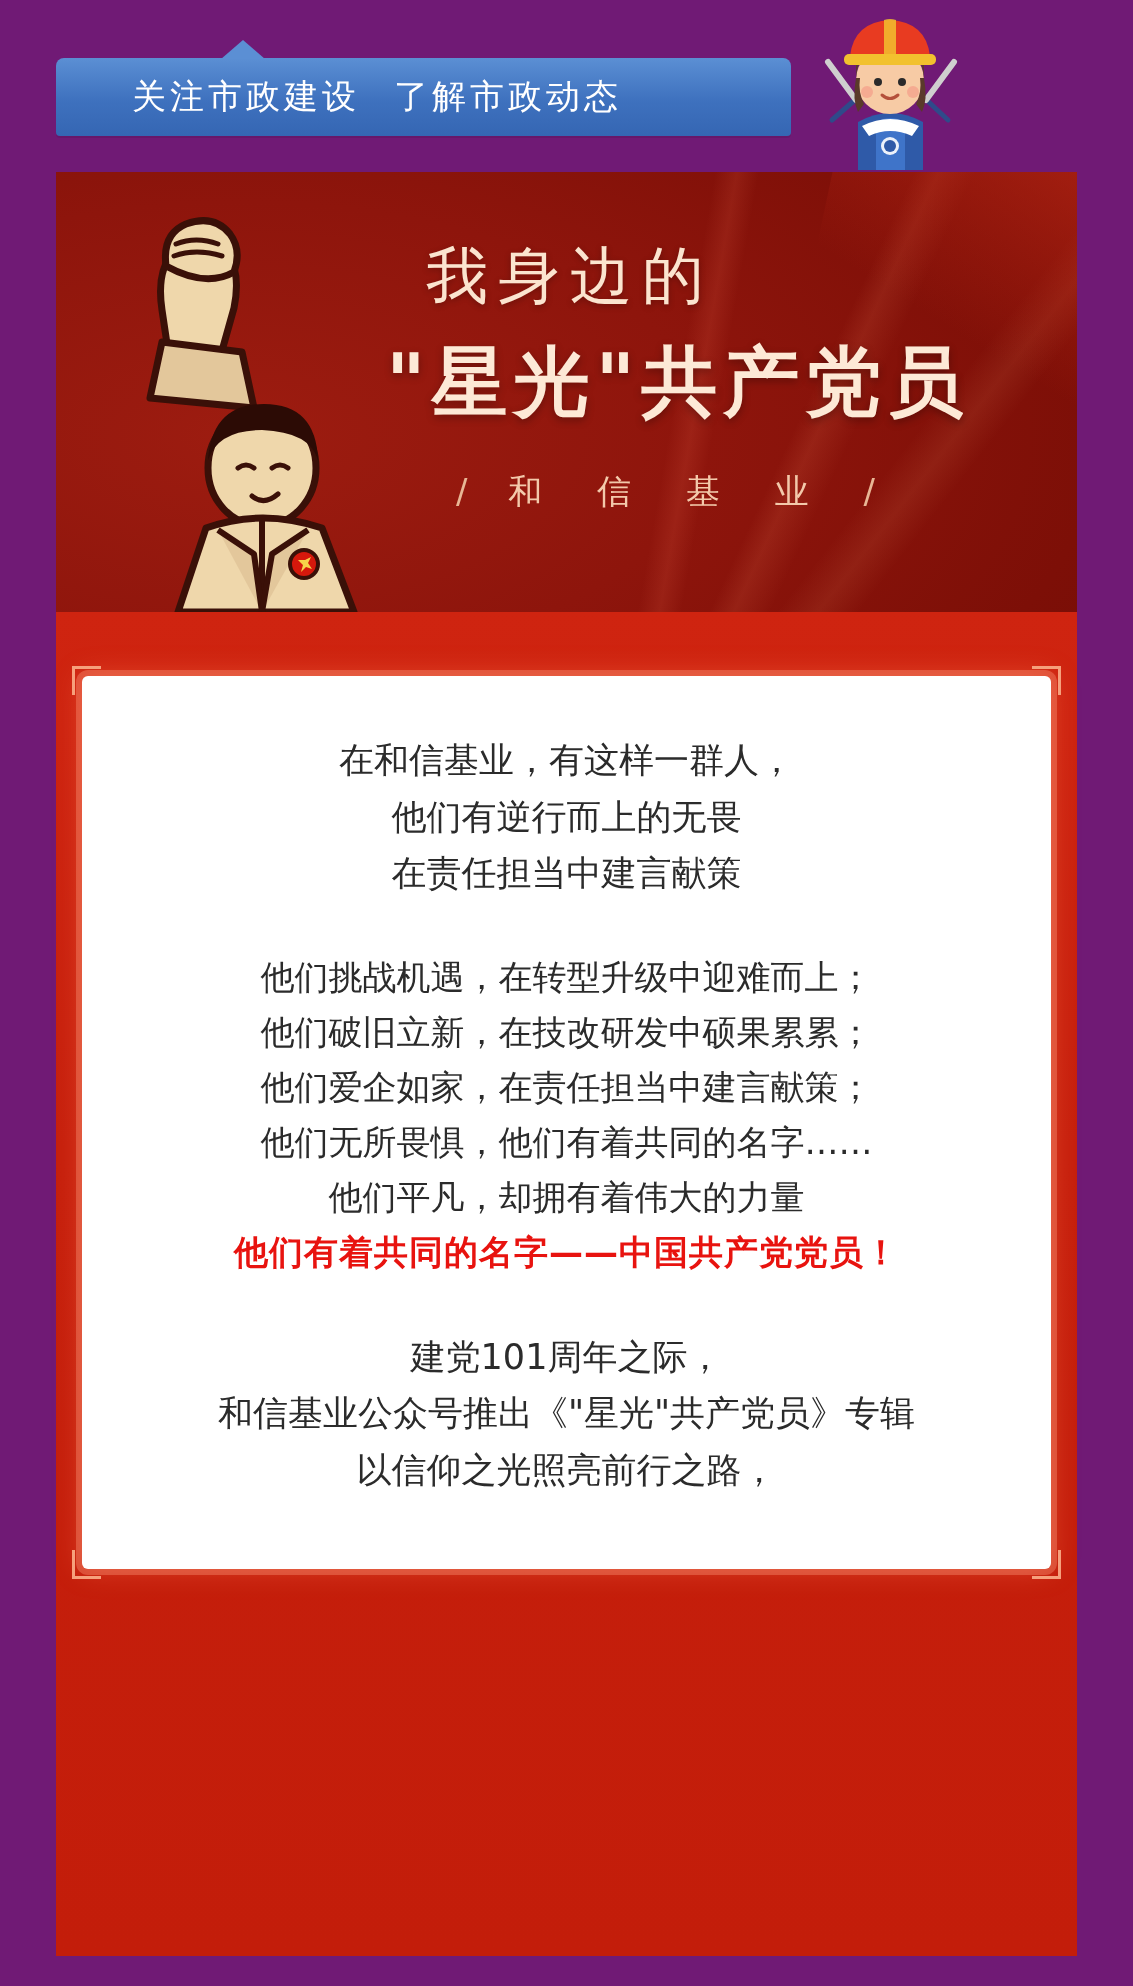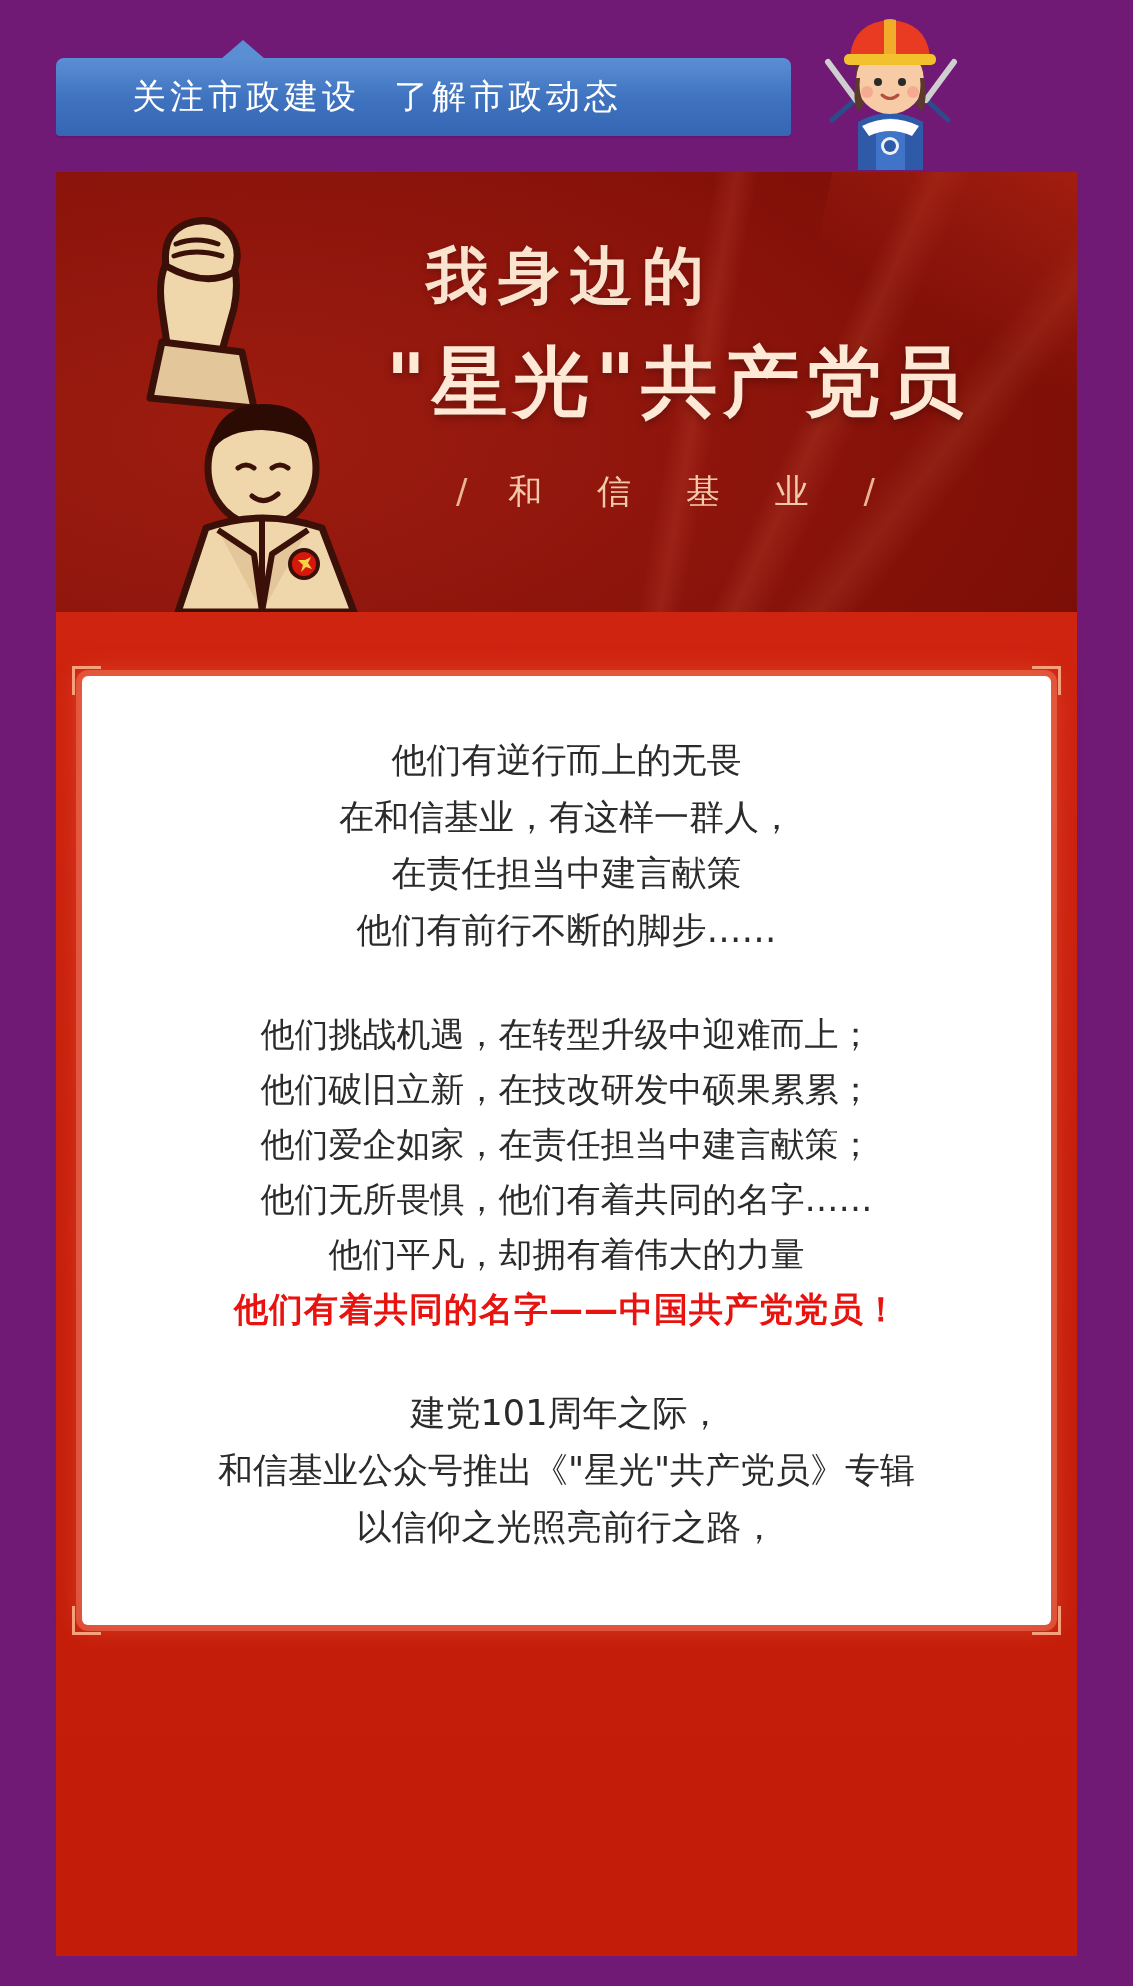--- a/index.html
+++ b/index.html
@@ -109,21 +109,21 @@
   .hero-titles {
     position: absolute;
     left: 330px;
     top: 62px;
     right: 20px;
   }
   .hero-title-1 {
     color: #fbe4cf;
     font-size: 62px;
     letter-spacing: 10px;
-    font-weight: bold;
+    font-weight: normal;
     text-align: left;
     padding-left: 40px;
     font-family: "DejaVu Sans", "Liberation Sans", sans-serif;
     text-shadow: 0 2px 6px rgba(0,0,0,0.25);
   }
   .hero-title-2 {
     margin-top: 14px;
     color: #fde9d6;
     font-size: 76px;
     letter-spacing: 6px;
@@ -294,24 +294,23 @@
   </div>
 
   <div class="red-body">
     <div class="card">
       <span class="card-corner cc-tl"></span>
       <span class="card-corner cc-tr"></span>
       <span class="card-corner cc-bl"></span>
       <span class="card-corner cc-br"></span>
 
       <div class="para block1">
+        <div class="line">在和信基业，有这样一群人，</div>
         <div class="line">他们有逆行而上的无畏</div>
-        <div class="line">在和信基业，有这样一群人，</div>
         <div class="line">在责任担当中建言献策</div>
-        <div class="line">他们有前行不断的脚步……</div>
       </div>
 
       <div class="block-gap"></div>
 
       <div class="para block2">
         <div class="line">他们挑战机遇，在转型升级中迎难而上；</div>
         <div class="line">他们破旧立新，在技改研发中硕果累累；</div>
         <div class="line">他们爱企如家，在责任担当中建言献策；</div>
         <div class="line">他们无所畏惧，他们有着共同的名字……</div>
         <div class="line">他们平凡，却拥有着伟大的力量</div>

